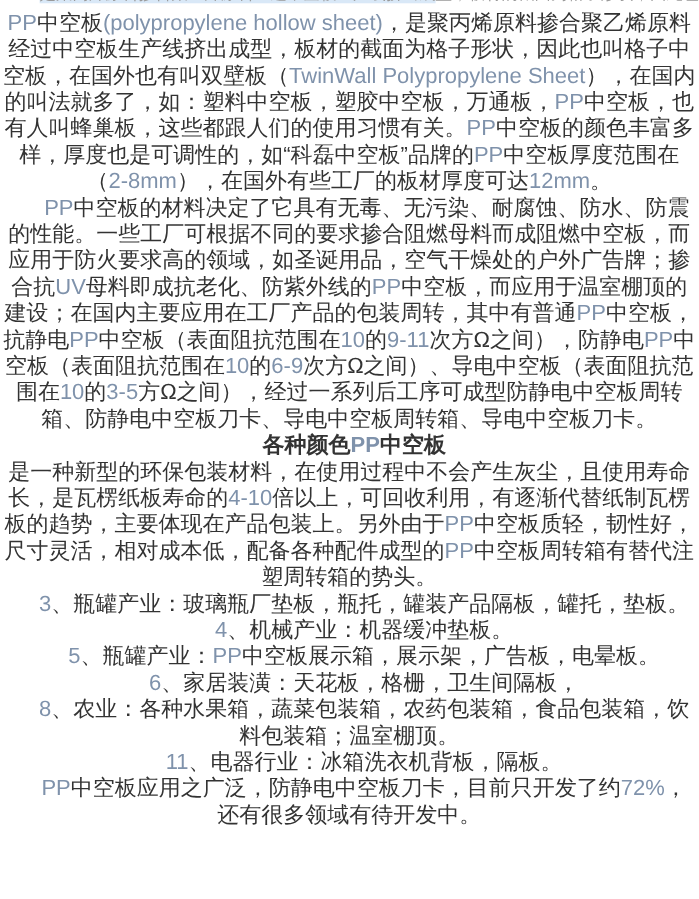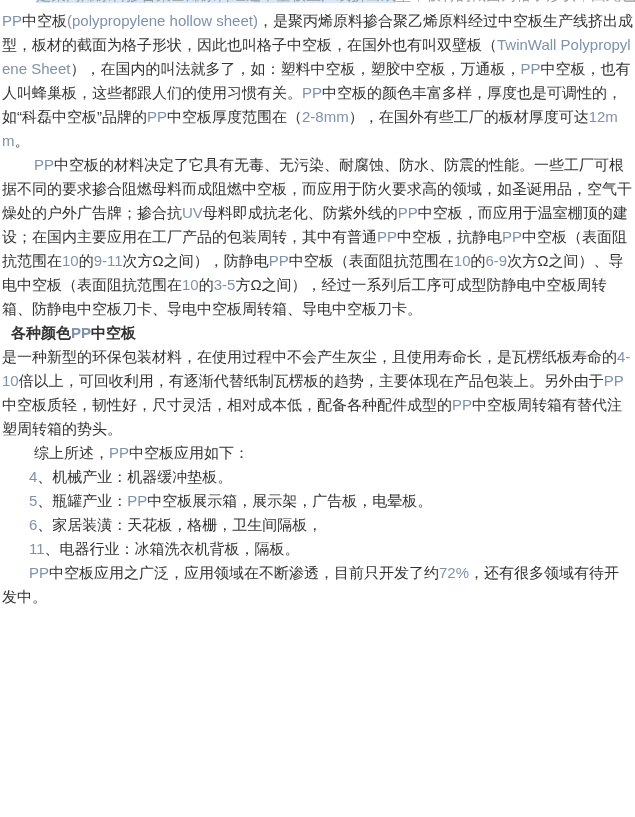--- a/index.html
+++ b/index.html
@@ -22,24 +22,25 @@
   .clip-text{
     position:absolute;left:36px;top:-13px;
     font-size:15px;line-height:16px;white-space:nowrap;
     color:var(--clip);
   }
   .clip-hl{background:var(--hl);}
 
   #article{padding:2px 2px 0 2px;}
   #article p{
     margin:0;
-    font-size:15px;
+    font-size:20px;
     line-height:24px;
     color:var(--cjk);
     word-break:break-all;
+    text-align:center;
   }
   p.plain{margin-top:0;}
   p.indent{margin-top:6px;text-indent:32px;}
   p.subheading{margin-top:5px;text-indent:9px;font-weight:bold;}
   p.list{margin-top:2px;text-indent:27px;}
   p.closing{margin-top:4px;text-indent:27px;}
 
   .seg-cn{color:var(--cjk);}
   .seg-en{color:var(--latin);}
 </style>
@@ -50,21 +51,22 @@
 
   <div class="clip-strip">
     <span class="clip-text"><span class="clip-hl">是聚丙烯原料掺合聚乙烯原料经过中空板生产线挤出成</span><span>型，板材的截面为格子形状，因此也叫</span></span>
   </div>
 
   <div id="article">
       <p class="plain"><span class="seg-en">PP</span><span class="seg-cn">中空板</span><span class="seg-en">(polypropylene hollow sheet)</span><span class="seg-cn">，是聚丙烯原料掺合聚乙烯原料经过中空板生产线挤出成型，板材的截面为格子形状，因此也叫格子中空板，在国外也有叫双壁板（</span><span class="seg-en">TwinWall Polypropylene Sheet</span><span class="seg-cn">），在国内的叫法就多了，如：塑料中空板，塑胶中空板，万通板，</span><span class="seg-en">PP</span><span class="seg-cn">中空板，也有人叫蜂巢板，这些都跟人们的使用习惯有关。</span><span class="seg-en">PP</span><span class="seg-cn">中空板的颜色丰富多样，厚度也是可调性的，如“科磊中空板”品牌的</span><span class="seg-en">PP</span><span class="seg-cn">中空板厚度范围在（</span><span class="seg-en">2-8mm</span><span class="seg-cn">），在国外有些工厂的板材厚度可达</span><span class="seg-en">12mm</span><span class="seg-cn">。</span></p>
       <p class="indent"><span class="seg-en">PP</span><span class="seg-cn">中空板的材料决定了它具有无毒、无污染、耐腐蚀、防水、防震的性能。一些工厂可根据不同的要求掺合阻燃母料而成阻燃中空板，而应用于防火要求高的领域，如圣诞用品，空气干燥处的户外广告牌；掺合抗</span><span class="seg-en">UV</span><span class="seg-cn">母料即成抗老化、防紫外线的</span><span class="seg-en">PP</span><span class="seg-cn">中空板，而应用于温室棚顶的建设；在国内主要应用在工厂产品的包装周转，其中有普通</span><span class="seg-en">PP</span><span class="seg-cn">中空板，抗静电</span><span class="seg-en">PP</span><span class="seg-cn">中空板（表面阻抗范围在</span><span class="seg-en">10</span><span class="seg-cn">的</span><span class="seg-en">9-11</span><span class="seg-cn">次方Ω之间），防静电</span><span class="seg-en">PP</span><span class="seg-cn">中空板（表面阻抗范围在</span><span class="seg-en">10</span><span class="seg-cn">的</span><span class="seg-en">6-9</span><span class="seg-cn">次方Ω之间）、导电中空板（表面阻抗范围在</span><span class="seg-en">10</span><span class="seg-cn">的</span><span class="seg-en">3-5</span><span class="seg-cn">方Ω之间），经过一系列后工序可成型防静电中空板周转箱、防静电中空板刀卡、导电中空板周转箱、导电中空板刀卡。</span></p>
       <p class="subheading"><span class="seg-cn">各种颜色</span><span class="seg-en">PP</span><span class="seg-cn">中空板</span></p>
       <p class="plain"><span class="seg-cn">是一种新型的环保包装材料，在使用过程中不会产生灰尘，且使用寿命长，是瓦楞纸板寿命的</span><span class="seg-en">4-10</span><span class="seg-cn">倍以上，可回收利用，有逐渐代替纸制瓦楞板的趋势，主要体现在产品包装上。另外由于</span><span class="seg-en">PP</span><span class="seg-cn">中空板质轻，韧性好，尺寸灵活，相对成本低，配备各种配件成型的</span><span class="seg-en">PP</span><span class="seg-cn">中空板周转箱有替代注塑周转箱的势头。</span></p>
-      <p class="indent"><span class="seg-cn">综上所述，</span><span class="seg-en">PP</span><span class="seg-cn">中空板应用如下：</span></p>
+      <p class="list"><span class="seg-en">3</span><span class="seg-cn">、瓶罐产业：玻璃瓶厂垫板，瓶托，罐装产品隔板，罐托，垫板。</span></p>
       <p class="list"><span class="seg-en">4</span><span class="seg-cn">、机械产业：机器缓冲垫板。</span></p>
       <p class="list"><span class="seg-en">5</span><span class="seg-cn">、瓶罐产业：</span><span class="seg-en">PP</span><span class="seg-cn">中空板展示箱，展示架，广告板，电晕板。</span></p>
       <p class="list"><span class="seg-en">6</span><span class="seg-cn">、家居装潢：天花板，格栅，卫生间隔板，</span></p>
+      <p class="list"><span class="seg-en">8</span><span class="seg-cn">、农业：各种水果箱，蔬菜包装箱，农药包装箱，食品包装箱，饮料包装箱；温室棚顶。</span></p>
       <p class="list"><span class="seg-en">11</span><span class="seg-cn">、电器行业：冰箱洗衣机背板，隔板。</span></p>
-      <p class="closing"><span class="seg-en">PP</span><span class="seg-cn">中空板应用之广泛，应用领域在不断渗透，目前只开发了约</span><span class="seg-en">72%</span><span class="seg-cn">，还有很多领域有待开发中。</span></p>
+      <p class="closing"><span class="seg-en">PP</span><span class="seg-cn">中空板应用之广泛，防静电中空板刀卡，目前只开发了约</span><span class="seg-en">72%</span><span class="seg-cn">，还有很多领域有待开发中。</span></p>
     </div>
 
 </div>
 
 </body></html>

